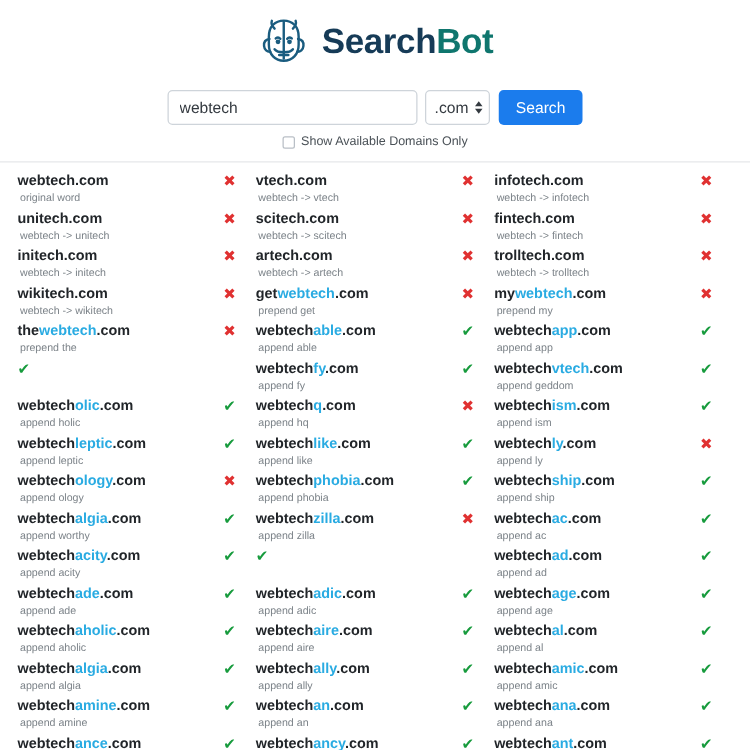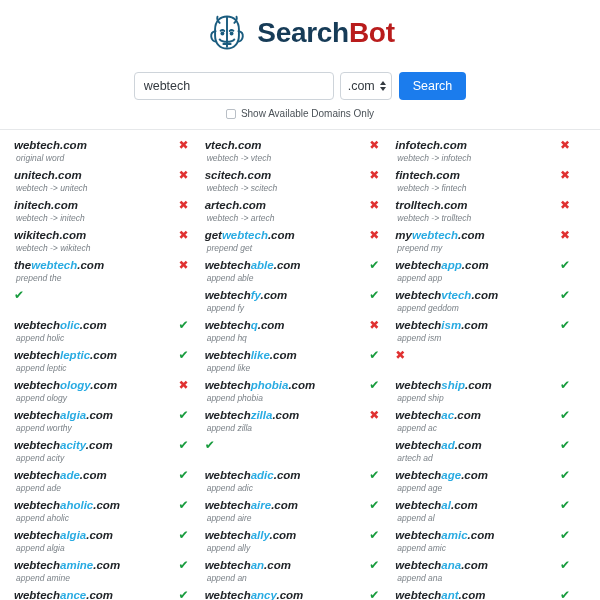--- a/index.html
+++ b/index.html
@@ -28,21 +28,21 @@
   }
   .brand-logo { width: 44px; height: 44px; display: block; }
   .brand-text {
     font-size: 28px;
     font-weight: 700;
     letter-spacing: -0.3px;
     line-height: 1;
     white-space: nowrap;
   }
   .brand-cunning { color: #163b57; }
-  .brand-bot { color: #b91c1c; }
+  .brand-bot { color: #0f766e; }
 
   
   .search-row {
     margin-top: 14px;
     display: flex;
     align-items: stretch;
     height: 28px;
   }
   .search-input {
     width: 200px;
@@ -141,21 +141,20 @@
     grid-template-columns: 1fr 1fr 1fr;
     column-gap: 0px;
     row-gap: 0px;
   }
   .result-cell {
     display: flex;
     align-items: flex-start;
     justify-content: space-between;
     height: 30px;
     padding-right: 16px;
-    font-style: italic;
   }
   .result-info { display: flex; flex-direction: column; gap: 1px; min-width: 0; }
   .domain-name {
     font-size: 11.5px;
     font-weight: 700;
     color: #212529;
     line-height: 13px;
     white-space: nowrap;
   }
   .domain-hl { color: #29abe2; }
@@ -378,20 +377,24 @@
       <div class="status-mark status-available">✔</div>
     </div>
     <div class="result-cell">
       <div class="result-info">
         <div class="domain-name"><span>webtech</span><span class="domain-hl">like</span><span>.com</span></div>
         <div class="domain-note">append like</div>
       </div>
       <div class="status-mark status-available">✔</div>
     </div>
     <div class="result-cell">
+      <div class="result-info">
+        <div class="domain-name"><span>webtech</span><span class="domain-hl">ly</span><span>.com</span></div>
+        <div class="domain-note">append ly</div>
+      </div>
       <div class="status-mark status-taken">✖</div>
     </div>
     <div class="result-cell">
       <div class="result-info">
         <div class="domain-name"><span>webtech</span><span class="domain-hl">ology</span><span>.com</span></div>
         <div class="domain-note">append ology</div>
       </div>
       <div class="status-mark status-taken">✖</div>
     </div>
     <div class="result-cell">
@@ -435,21 +438,21 @@
         <div class="domain-note">append acity</div>
       </div>
       <div class="status-mark status-available">✔</div>
     </div>
     <div class="result-cell">
       <div class="status-mark status-available">✔</div>
     </div>
     <div class="result-cell">
       <div class="result-info">
         <div class="domain-name"><span>webtech</span><span class="domain-hl">ad</span><span>.com</span></div>
-        <div class="domain-note">artech ad</div>
+        <div class="domain-note">append ad</div>
       </div>
       <div class="status-mark status-available">✔</div>
     </div>
     <div class="result-cell">
       <div class="result-info">
         <div class="domain-name"><span>webtech</span><span class="domain-hl">ade</span><span>.com</span></div>
         <div class="domain-note">append ade</div>
       </div>
       <div class="status-mark status-available">✔</div>
     </div>

